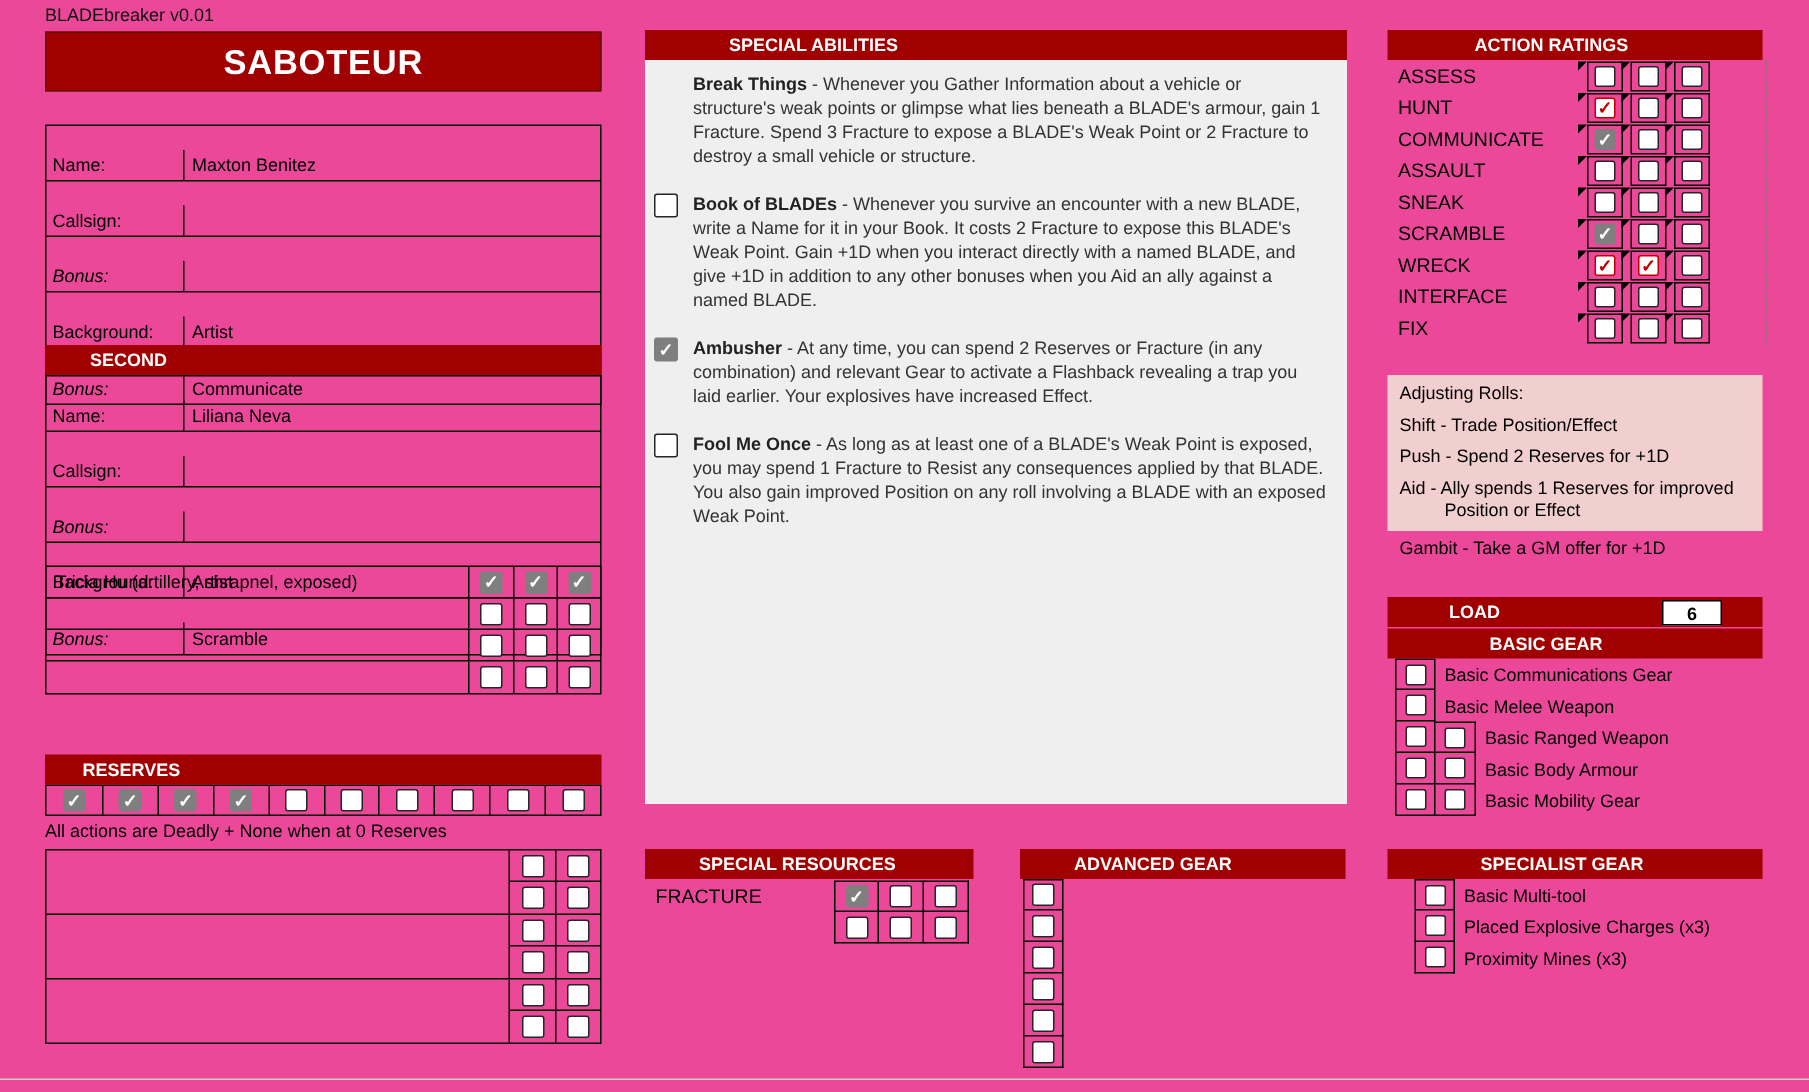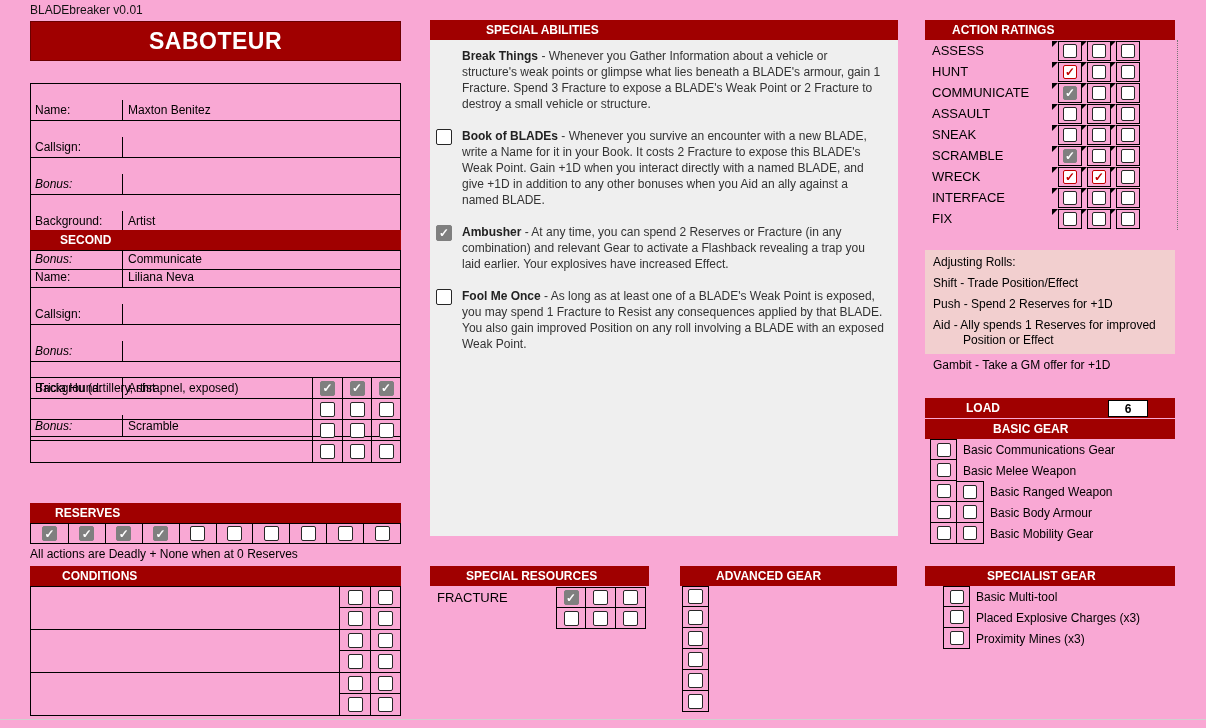--- a/index.html
+++ b/index.html
@@ -1,20 +1,20 @@
 <!DOCTYPE html>
 <html style="--red: #A00000; --pink: #F2CFCF; --gray: #EFEFEF; --ckgray: #7F7F7F; --ckred: #C00000;"><head>
 <meta charset="utf-8">
 <style>
   :root{
     --red:#A00000; --pink:#F2CFCF; --gray:#EFEFEF; --ckgray:#7F7F7F; --ckred:#C00000;
   }
   *{margin:0;padding:0;box-sizing:border-box;}
   body{background:#fff;font-family:"Liberation Sans",sans-serif;color:#000;}
-  .sheet{position:relative;width:1206px;height:728px;background:#f9a8d4;overflow:hidden;font-size:12px;}
+  .sheet{position:relative;width:1206px;height:728px;background:#ec4899;overflow:hidden;font-size:12px;}
   .abs{position:absolute;}
   .hdr{position:relative;background:var(--red);color:#fff;font-weight:bold;font-size:12px;height:20px;display:flex;align-items:center;}
   .version{position:absolute;font-size:12px;color:#111;}
   .banner{background:var(--red);border:1px solid #6b0000;color:#fff;display:flex;align-items:center;justify-content:center;font-size:23px;font-weight:bold;letter-spacing:.5px;}
   
   .kv{border:1px solid #000;}
   .kv-row{display:grid;grid-template-columns:92px 1fr;height:21px;border-bottom:1px solid #000;margin-top:16px;}
   .kv-row:last-child{border-bottom:none;}
   .kv-label{border-right:1px solid #000;padding:0 4px;display:flex;align-items:center;}
   .kv-value{padding:0 5px;display:flex;align-items:center;}
@@ -230,23 +230,20 @@
           <span class="cb"></span>
         </div>
       <div class="res-cell">
           <span class="cb"></span>
         </div>
     </div>
     <div class="res-note">All actions are Deadly + None when at 0 Reserves</div>
   </div>
 
   <div class="abs" style="left:30px;top:566px;width:371px;">
-    <div class="hdr" style="padding-left:32px;">
-        <span>CONDITIONS</span>
-      </div>
     <div class="cond-table">
       <div class="cond-slot">
         <div class="cond-text"></div>
         <div class="cond-cell bb">
             <span class="cb"></span>
           </div>
         <div class="cond-cell bb bl">
             <span class="cb"></span>
           </div>
         <div class="cond-cell">
@@ -377,21 +374,21 @@
         </div>
       <div class="cellrow">
           <span class="gcell nt">
             <span class="cb"></span>
           </span>
         </div>
     </div>
   </div>
 
   <div class="abs" style="left:925px;top:20px;width:250px;">
-    <div class="hdr" style="padding-left:27px;">
+    <div class="hdr" style="padding-left:58px;">
         <span>ACTION RATINGS</span>
       </div>
 
     <div class="ar-row">
       <span class="ar-name">ASSESS</span>
       <span class="ar-cell">
           <i class="tri"></i>
           <span class="cb sm"></span>
         </span>
       <span class="ar-cell">

